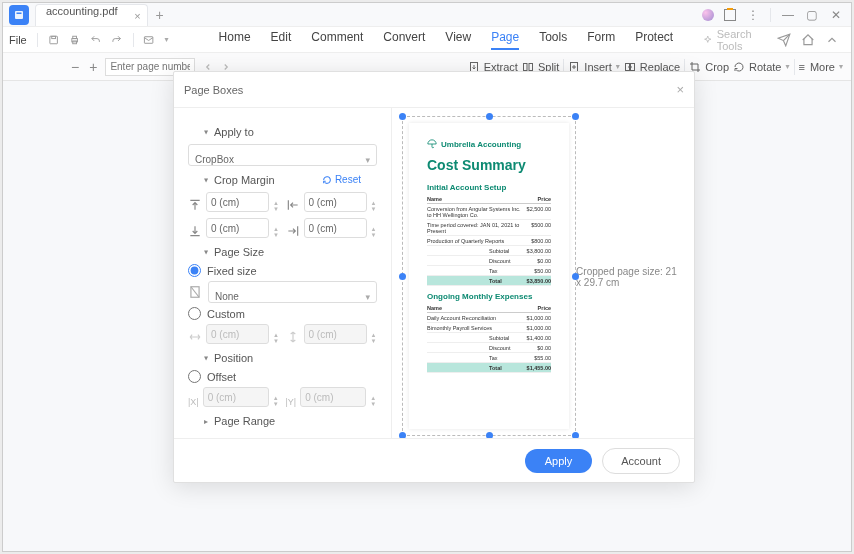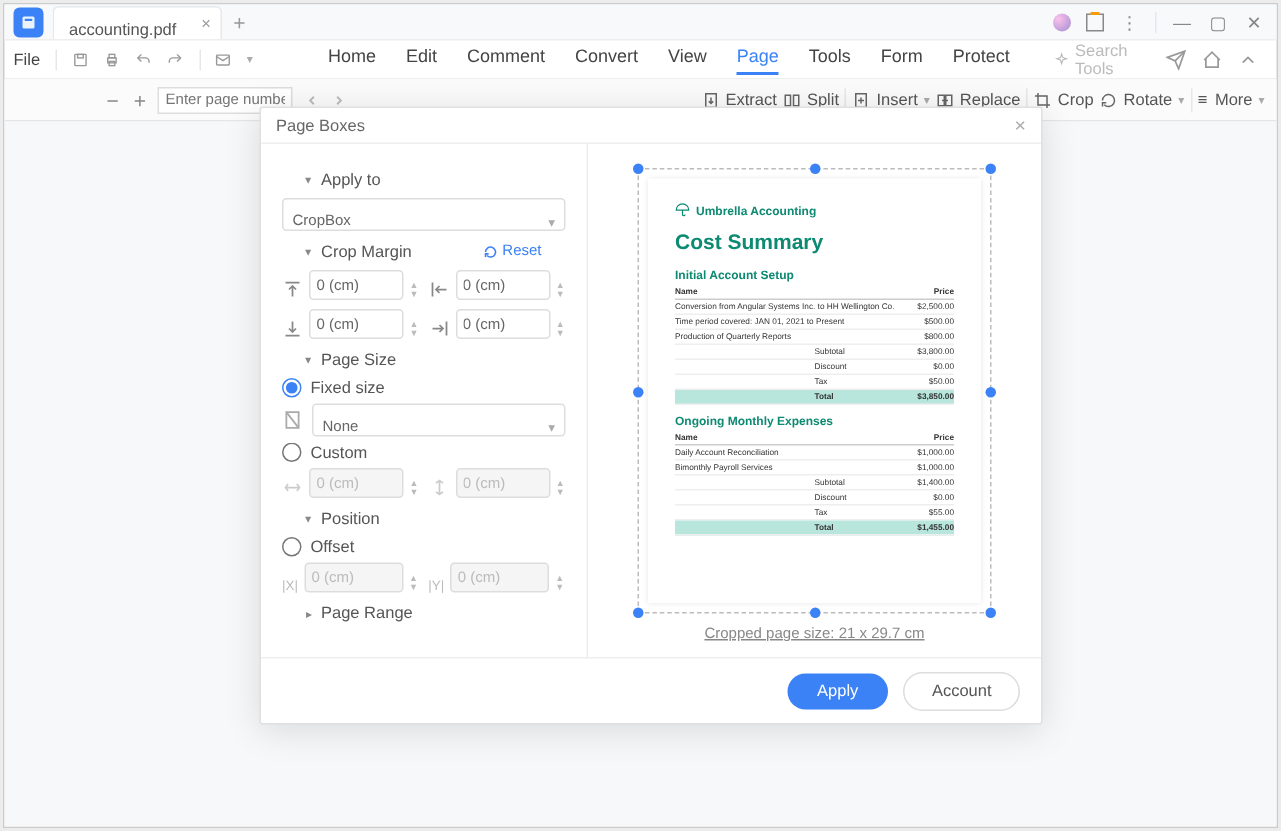--- a/index.html
+++ b/index.html
@@ -3,21 +3,21 @@
 <meta charset="utf-8">
 <style>
 * { margin: 0; padding: 0; box-sizing: border-box; font-family: -apple-system, BlinkMacSystemFont, "Segoe UI", Arial, sans-serif; }
 body { background: #ececec; width: 854px; height: 554px; overflow: hidden; position: relative; }
 .app-window { background: #fff; border: 1px solid #ccc; width: 850px; height: 550px; margin: 2px; position: relative; }
 
 
 .titlebar { height: 24px; display: flex; align-items: center; background: #f8f9fb; border-bottom: 1px solid #eee; }
 .app-icon { width: 20px; height: 20px; background: #3b82f6; border-radius: 4px; margin: 0 6px; display: flex; align-items: center; justify-content: center; }
 .app-icon svg { width: 12px; height: 12px; }
-.tab { display: flex; align-items: flex-end; background: #fff; border: 1px solid #e5e7eb; border-bottom: none; border-radius: 4px 4px 0 0; height: 22px; padding: 0 29px 0 10px; font-size: 11px; color: #555; position: relative; }
+.tab { display: flex; align-items: flex-start; background: #fff; border: 1px solid #e5e7eb; border-bottom: none; border-radius: 4px 4px 0 0; height: 22px; padding: 0 29px 0 10px; font-size: 11px; color: #555; position: relative; }
 .tab-close { position: absolute; right: 6px; top: 5px; font-size: 11px; color: #999; cursor: pointer; }
 .new-tab { margin-left: 8px; color: #999; font-size: 14px; cursor: pointer; }
 .titlebar-right { margin-left: auto; display: flex; align-items: center; gap: 10px; padding-right: 8px; }
 .win-btn { width: 14px; height: 14px; color: #888; font-size: 12px; display: flex; align-items: center; justify-content: center; cursor: pointer; }
 .orb { width: 12px; height: 12px; border-radius: 50%; background: radial-gradient(circle at 30% 30%, #fbc2eb, #a18cd1); }
 .sq-icon { width: 12px; height: 12px; border: 1px solid #888; position: relative; }
 .sq-icon::after { content: ''; position: absolute; width: 6px; height: 2px; background: #f59e0b; top: -2px; left: 2px; }
 
 
 .menustrip { height: 26px; display: flex; align-items: center; border-bottom: 1px solid #eee; padding: 0 6px; gap: 10px; }
@@ -37,25 +37,25 @@
 .tb-icon { width: 12px; height: 12px; }
 .tb-sep { width: 1px; height: 16px; background: #e5e7eb; }
 .toolbar .zoom { display: flex; gap: 10px; margin-left: 60px; }
 .tb-group { margin-left: auto; display: flex; align-items: center; gap: 4px; }
 
 
 .canvas { position: absolute; top: 78px; left: 0; right: 0; bottom: 0; background: #f7f8fa; }
 
 
 .dialog { position: absolute; left: 170px; top: 68px; width: 522px; height: 412px; background: #fff; border: 1px solid #e0e0e0; box-shadow: 0 4px 24px rgba(0,0,0,0.12); border-radius: 2px; display: flex; flex-direction: column; }
-.dlg-title { height: 24px; border-bottom: 1px solid #eee; display: flex; align-items: center; padding: 0 10px; font-size: 11px; color: #666; }
+.dlg-title { height: 36px; border-bottom: 1px solid #eee; display: flex; align-items: center; padding: 0 10px; font-size: 11px; color: #666; }
 .dlg-close { margin-left: auto; color: #aaa; cursor: pointer; font-size: 13px; }
 .dlg-body { flex: 1; display: flex; overflow: hidden; }
 .dlg-left { width: 218px; border-right: 1px solid #eee; padding: 10px 14px; overflow-y: auto; }
-.dlg-right { flex: 1; display: flex; flex-direction: column; align-items: center; padding: 10px; position: relative; }
+.dlg-right { flex: 1; display: flex; align-items: center; padding: 10px; position: relative; }
 .dlg-footer { height: 44px; border-top: 1px solid #eee; display: flex; align-items: center; justify-content: flex-end; gap: 10px; padding: 0 14px; }
 
 .section-label { font-size: 11px; color: #555; margin: 8px 16px 6px; position: relative; padding-left: 10px; }
 .section-label::before { content: '▸'; position: absolute; left: 0; font-size: 8px; color: #888; transform: rotate(90deg); top:2px; }
 .collapsed::before { transform: none; }
 .reset-link { float: right; font-size: 10px; color: #3b82f6; cursor: pointer; display: flex; align-items: center; gap: 3px; }
 
 .select-box { width: 100%; height: 22px; border: 1px solid #ddd; border-radius: 3px; font-size: 10px; color: #666; padding: 0 6px; background: #fff; display: flex; align-items: flex-end; position: relative; cursor: pointer; }
 .select-box::after { content: '▾'; position: absolute; right: 6px; color: #aaa; font-size: 9px; }
 
@@ -85,21 +85,21 @@
 .doc-page { position: absolute; inset: 6px; background: #fff; box-shadow: 0 0 4px rgba(0,0,0,0.1); padding: 16px 18px; font-size: 7px; color: #333; }
 .doc-logo { display: flex; align-items: center; gap: 4px; color: #0d8a72; font-weight: bold; font-size: 8px; }
 .doc-logo svg { width: 10px; height: 10px; }
 .doc-h1 { color: #0d8a72; font-size: 14px; font-weight: bold; margin: 8px 0 10px; }
 .doc-h2 { color: #0d8a72; font-size: 8px; font-weight: bold; margin: 6px 0 3px; }
 .doc-table { width: 100%; font-size: 5.5px; }
 .doc-table .hdr { display: flex; justify-content: space-between; font-weight: bold; border-bottom: 1px solid #ccc; padding: 1px 0; }
 .doc-table .row { display: flex; justify-content: space-between; padding: 1.5px 0; border-bottom: 1px solid #eee; }
 .doc-table .row.sub { padding-left: 50%; }
 .doc-table .row.total { background: #b8e6dc; font-weight: bold; padding-left: 50%; }
-.crop-info { font-size: 10px; color: #888; margin-top: 8px; text-decoration: underline; }
+.crop-info { font-size: 10px; color: #888; margin-top: 8px; }
 </style>
 </head>
 <body>
 
 <div class="app-window">
 
   <div class="titlebar">
     <div class="app-icon">
       <svg viewBox="0 0 24 24" fill="#fff">
           <rect x="4" y="4" width="16" height="16" rx="2" fill="#fff" opacity="0.9"></rect>

